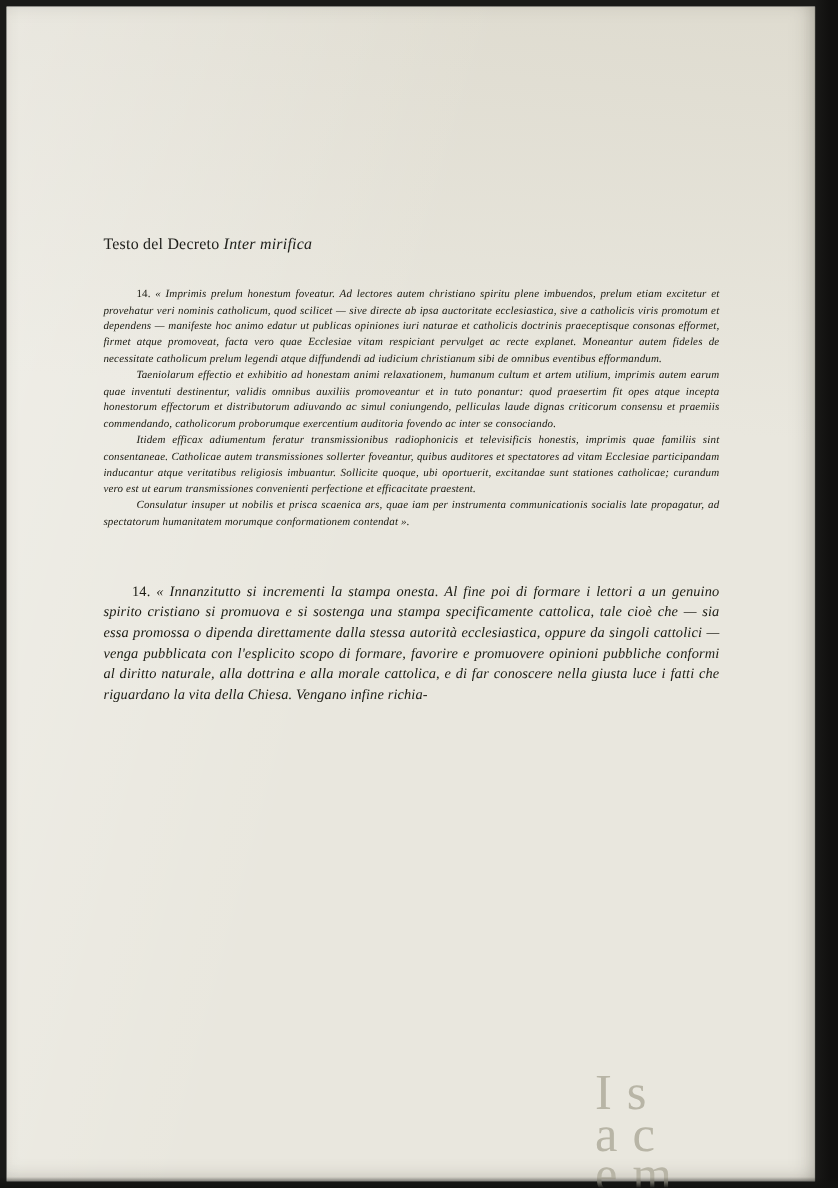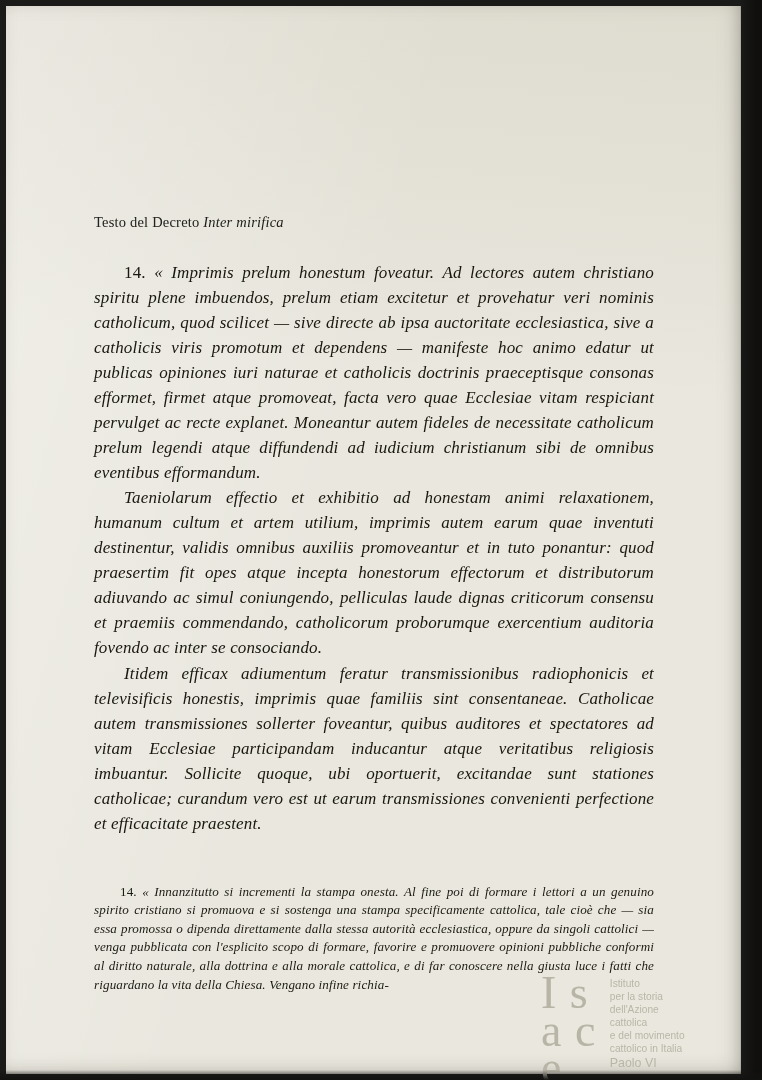--- a/index.html
+++ b/index.html
@@ -66,21 +66,21 @@
     color: #20201c;
     letter-spacing: 0.2px;
     margin-bottom: 30px;
     white-space: nowrap;
   }
   .running-head .italic { font-style: italic; }
 
   .latin {
     font-family: "Liberation Serif", serif;
     font-style: italic;
-    font-size: 17px;
+    font-size: 10px;
     line-height: 1.47;
     text-align: justify;
     color: #18180f;
     letter-spacing: 0.15px;
   }
   .latin p {
     margin: 0;
     text-indent: 30px;
   }
   .latin p + p { margin-top: 0.5px; }
@@ -147,44 +147,37 @@
     <div class="content">
 
       <div class="running-head">
         <span>Testo del Decreto </span><span class="italic">Inter mirifica</span>
       </div>
 
       <div class="latin">
         <p><span class="num">14.</span> <span>« Imprimis prelum honestum foveatur. Ad lectores autem christiano spiritu plene imbuendos, prelum etiam excitetur et provehatur veri nominis catholicum, quod scilicet — sive directe ab ipsa auctoritate ecclesiastica, sive a catholicis viris promotum et dependens — manifeste hoc animo edatur ut publicas opiniones iuri naturae et catholicis doctrinis praeceptisque consonas efformet, firmet atque promoveat, facta vero quae Ecclesiae vitam respiciant pervulget ac recte explanet. Moneantur autem fideles de necessitate catholicum prelum legendi atque diffundendi ad iudicium christianum sibi de omnibus eventibus efformandum.</span></p>
         <p>Taeniolarum effectio et exhibitio ad honestam animi relaxationem, humanum cultum et artem utilium, imprimis autem earum quae inventuti destinentur, validis omnibus auxiliis promoveantur et in tuto ponantur: quod praesertim fit opes atque incepta honestorum effectorum et distributorum adiuvando ac simul coniungendo, pelliculas laude dignas criticorum consensu et praemiis commendando, catholicorum proborumque exercentium auditoria fovendo ac inter se consociando.</p>
         <p>Itidem efficax adiumentum feratur transmissionibus radiophonicis et televisificis honestis, imprimis quae familiis sint consentaneae. Catholicae autem transmissiones sollerter foveantur, quibus auditores et spectatores ad vitam Ecclesiae participandam inducantur atque veritatibus religiosis imbuantur. Sollicite quoque, ubi oportuerit, excitandae sunt stationes catholicae; curandum vero est ut earum transmissiones convenienti perfectione et efficacitate praestent.</p>
+        <p>Consulatur insuper ut nobilis et prisca scaenica ars, quae iam per instrumenta communicationis socialis late propagatur, ad spectatorum humanitatem morumque conformationem contendat ».</p>
       </div>
 
       <div class="divider-space"></div>
 
       <div class="italian">
         <p><span class="num">14.</span> <span>« Innanzitutto si incrementi la stampa onesta. Al fine poi di formare i lettori a un genuino spirito cristiano si promuova e si sostenga una stampa specificamente cattolica, tale cioè che — sia essa promossa o dipenda direttamente dalla stessa autorità ecclesiastica, oppure da singoli cattolici — venga pubblicata con l'esplicito scopo di formare, favorire e promuovere opinioni pubbliche conformi al diritto naturale, alla dottrina e alla morale cattolica, e di far conoscere nella giusta luce i fatti che riguardano la vita della Chiesa. Vengano infine richia-</span></p>
       </div>
 
     </div>
 
     <div class="logo">
       <div class="logo-mark">
         <span>I s</span>
         <span>a c</span>
         <span>e m</span>
       </div>
-      <div class="logo-text">
-        <span>Istituto</span><br>
-        <span>per la storia</span><br>
-        <span>dell'Azione cattolica</span><br>
-        <span>e del movimento</span><br>
-        <span>cattolico in Italia</span>
-        <span class="big">Paolo VI</span>
-      </div>
     </div>
 
   </div>
 
   <div class="gutter-right"></div>
   <div class="gutter-bottom"></div>
 
 </div>
 
 </body></html>

